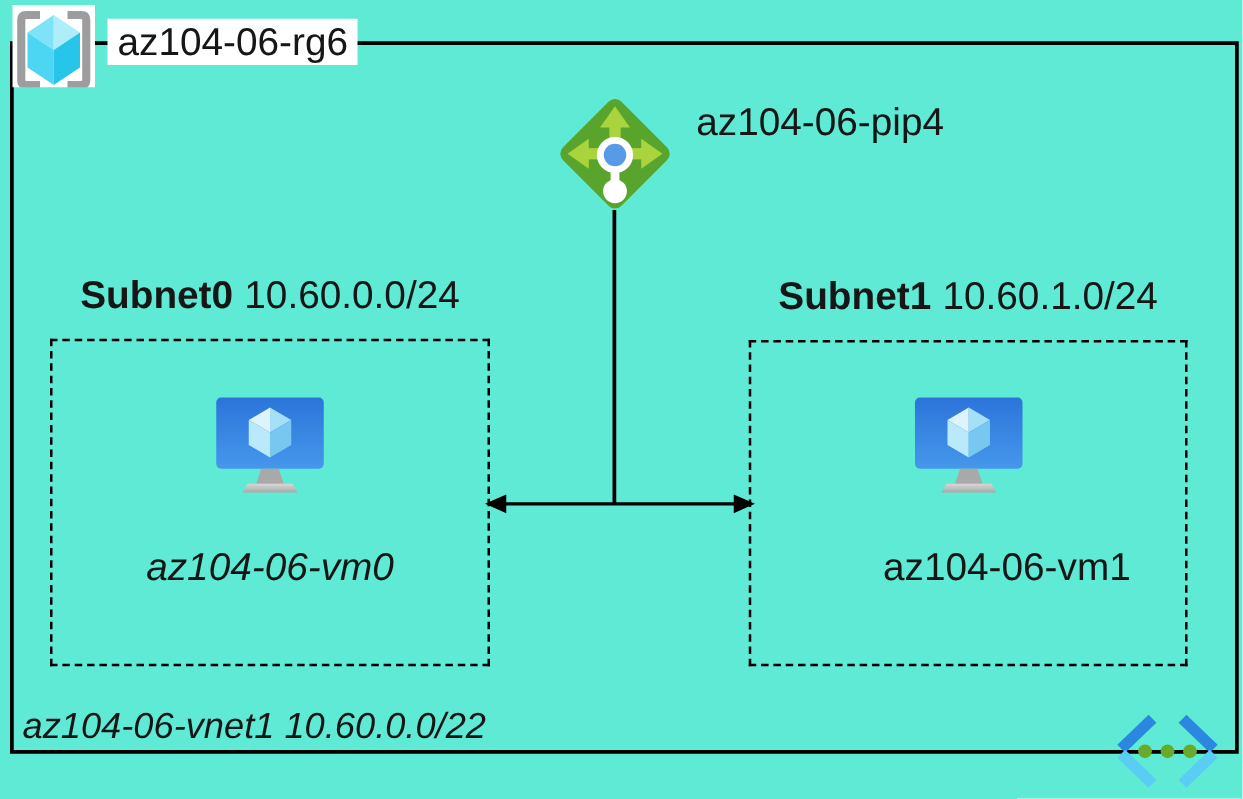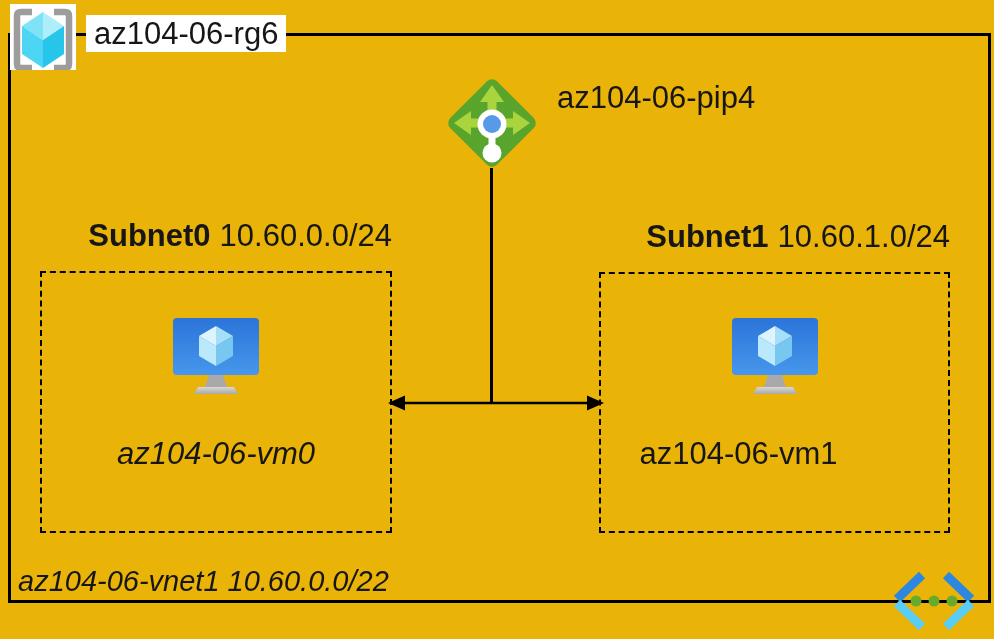--- a/index.html
+++ b/index.html
@@ -1,40 +1,40 @@
 <!DOCTYPE html>
 <html><head>
 <meta charset="utf-8">
 <style>
   html,body{margin:0;padding:0;background:#fff;}
   #canvas{
-    position:relative;width:994px;height:639px;background:#eab308;overflow:hidden;
+    position:relative;width:994px;height:639px;background:#5eead4;overflow:hidden;
     font-family:"Liberation Sans","DejaVu Sans",sans-serif;color:#161616;
   }
   .abs{position:absolute;}
   .rg-box{left:8px;top:33px;width:983px;height:570px;border:3px solid #000;box-sizing:border-box;}
   .rg-icon{left:6px;top:4px;width:74px;height:66px;}
   .rg-label{left:86px;top:15px;background:#ffffff;padding:0 8px;font-size:31px;line-height:37px;white-space:nowrap;}
   .lb-icon{left:440px;top:71px;width:104px;height:104px;}
   .lb-vline{left:490px;top:168px;width:3px;height:236px;background:#000;}
   .lb-labels{left:557px;top:76px;font-size:31px;line-height:43px;white-space:nowrap;}
   .arrow-svg{left:386px;top:391px;width:220px;height:24px;}
   .subnet-box{border:2.5px dashed #000;box-sizing:border-box;}
   .subnet0-box{left:40px;top:271px;width:352px;height:262px;}
   .subnet1-box{left:599px;top:272px;width:351px;height:261px;}
-  .subnet-label{font-size:31px;text-align:right;white-space:nowrap;line-height:36px;}
+  .subnet-label{font-size:31px;text-align:center;white-space:nowrap;line-height:36px;}
   .subnet0-label{left:40px;width:352px;top:218px;}
   .subnet1-label{left:599px;width:351px;top:219px;}
   .subnet-name{font-weight:bold;margin-right:9px;}
   .vm-icon{width:88px;height:80px;}
   .vm0-icon{left:172px;top:317px;}
   .vm1-icon{left:731px;top:317px;}
   .vm-labels{font-size:31px;line-height:40px;text-align:center;white-space:nowrap;}
   .vm0-labels{left:40px;width:352px;top:434px;font-style:italic;}
-  .vm1-labels{left:563px;width:351px;top:434px;text-align:center;}
+  .vm1-labels{left:630px;width:351px;top:434px;text-align:center;}
   .vnet-label{left:18px;top:564px;font-size:29px;line-height:34px;white-space:nowrap;font-style:italic;}
   .vnet-cidr{margin-left:8px;}
   .vnet-icon{left:888px;top:569px;width:92px;height:62px;}
 </style>
 </head>
 <body>
 
 <div id="canvas">
 
   <div class="abs rg-box"></div>

